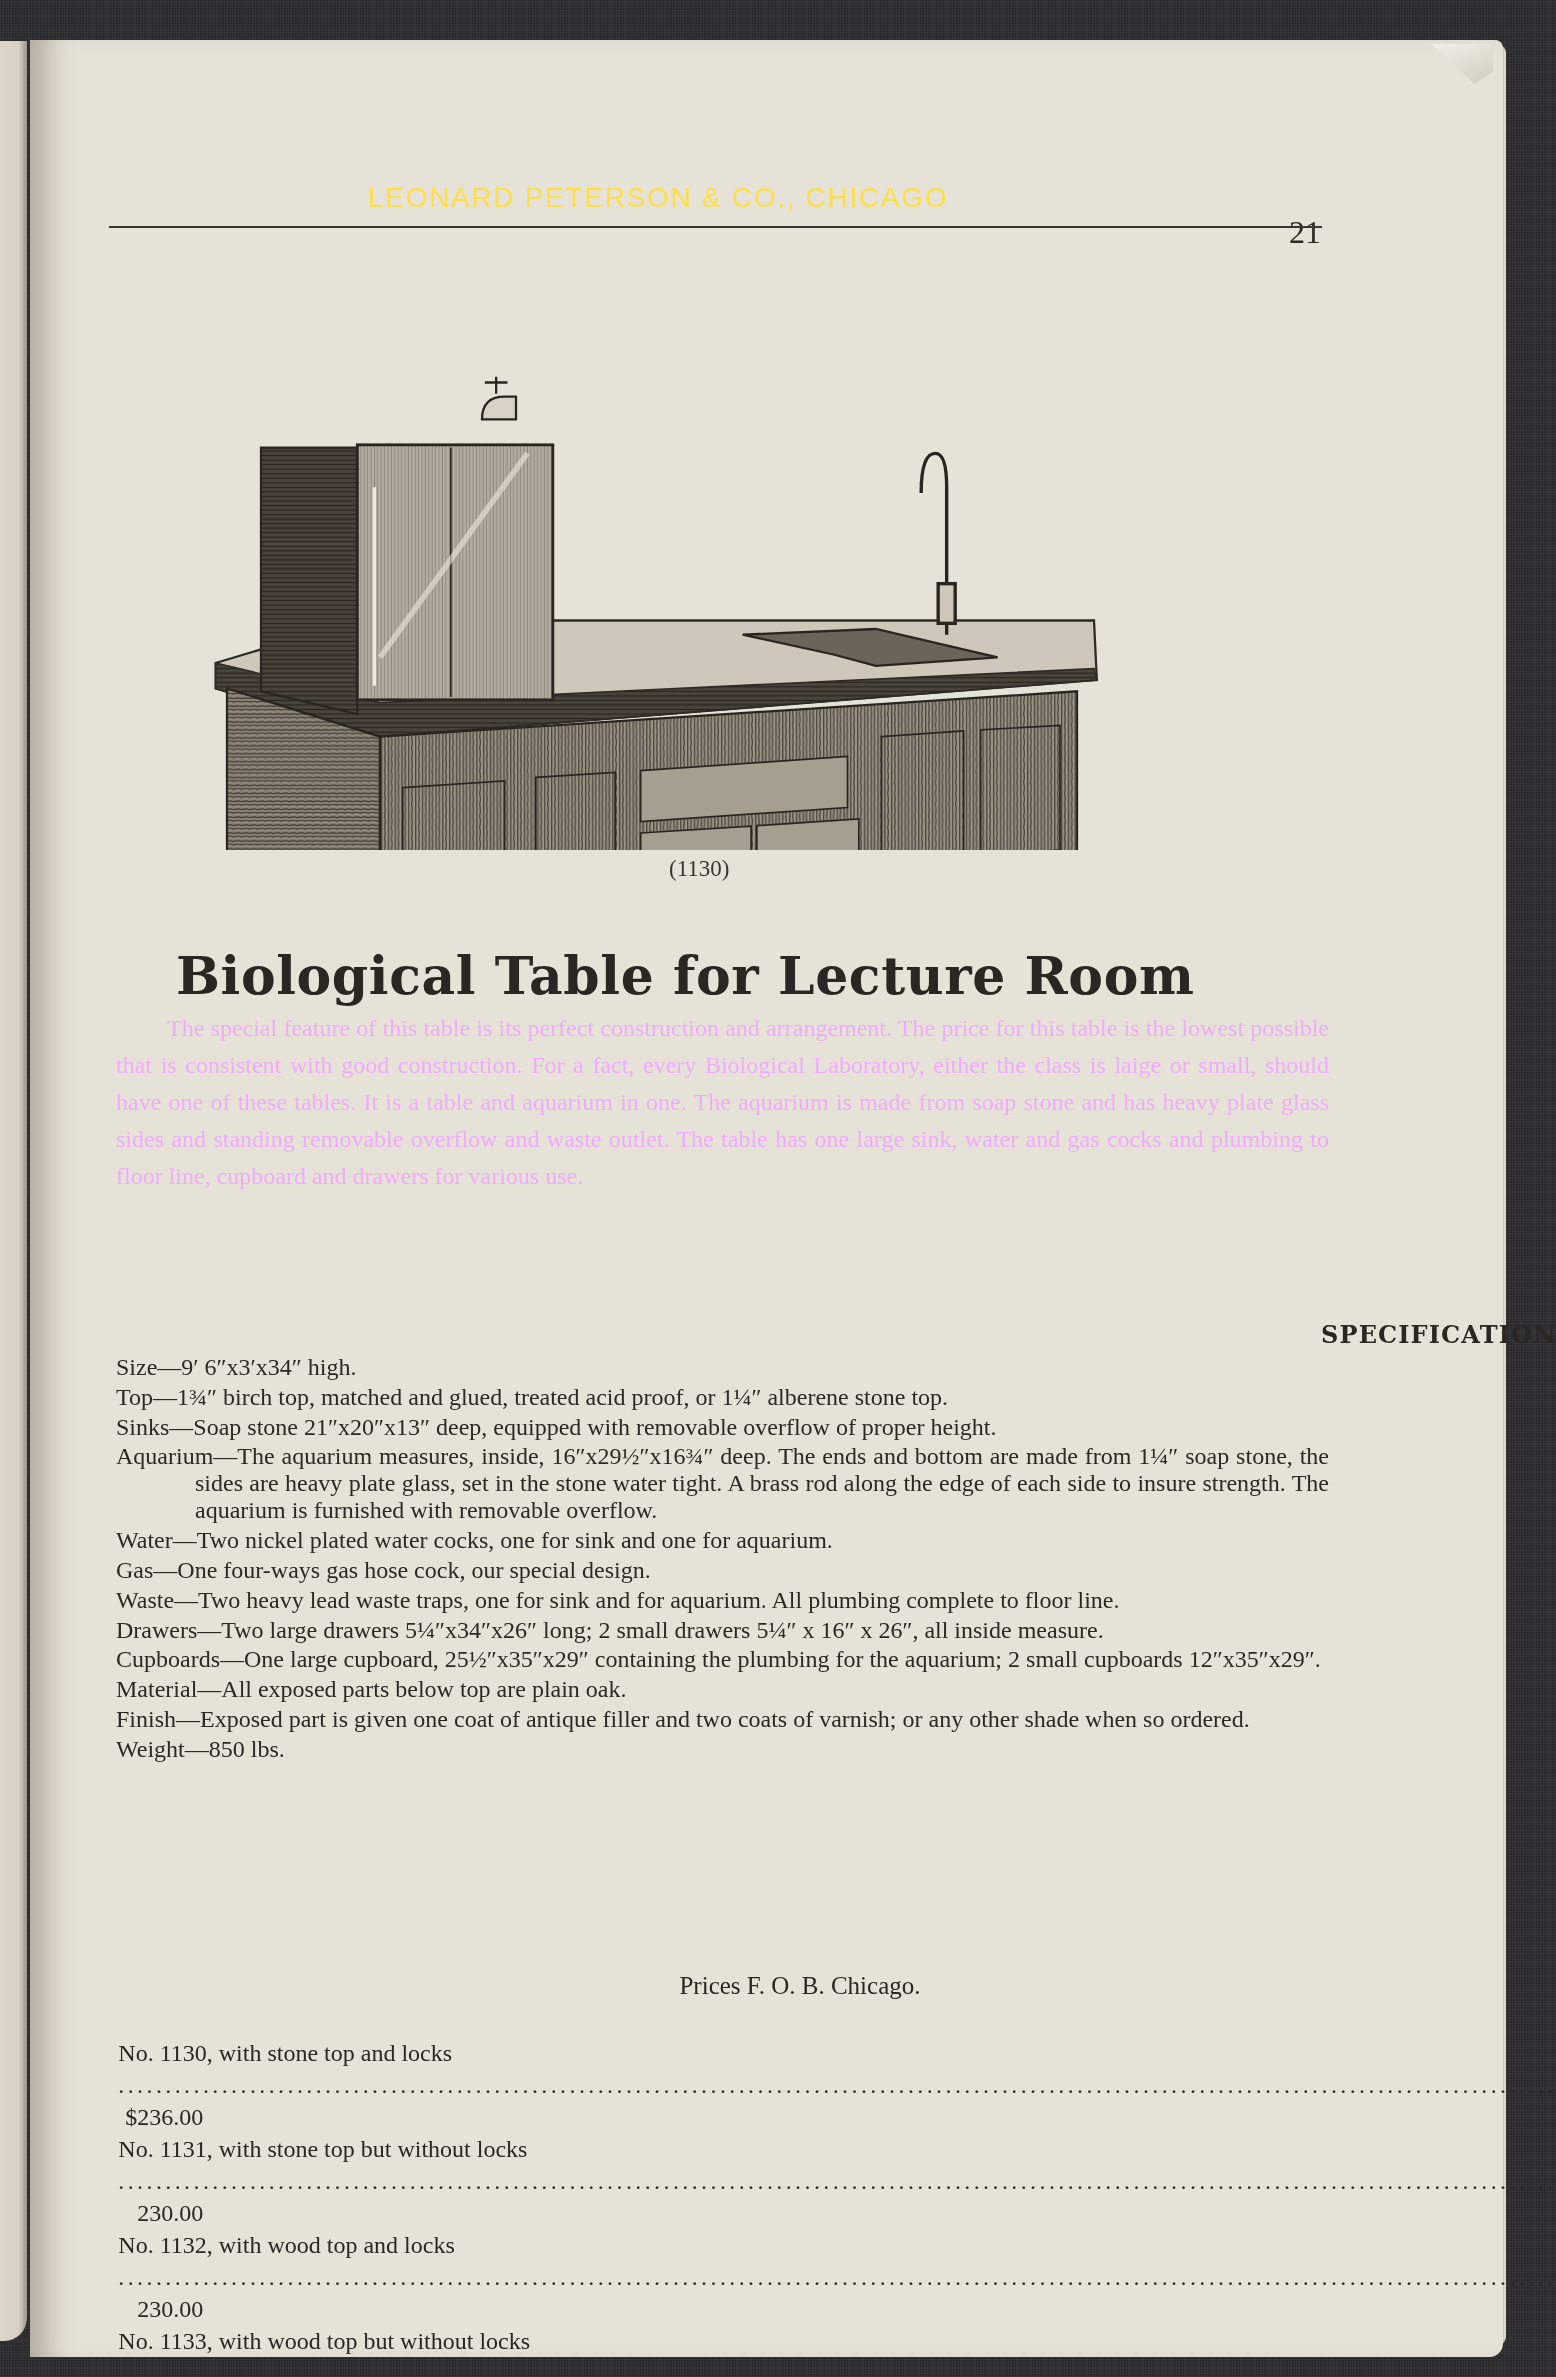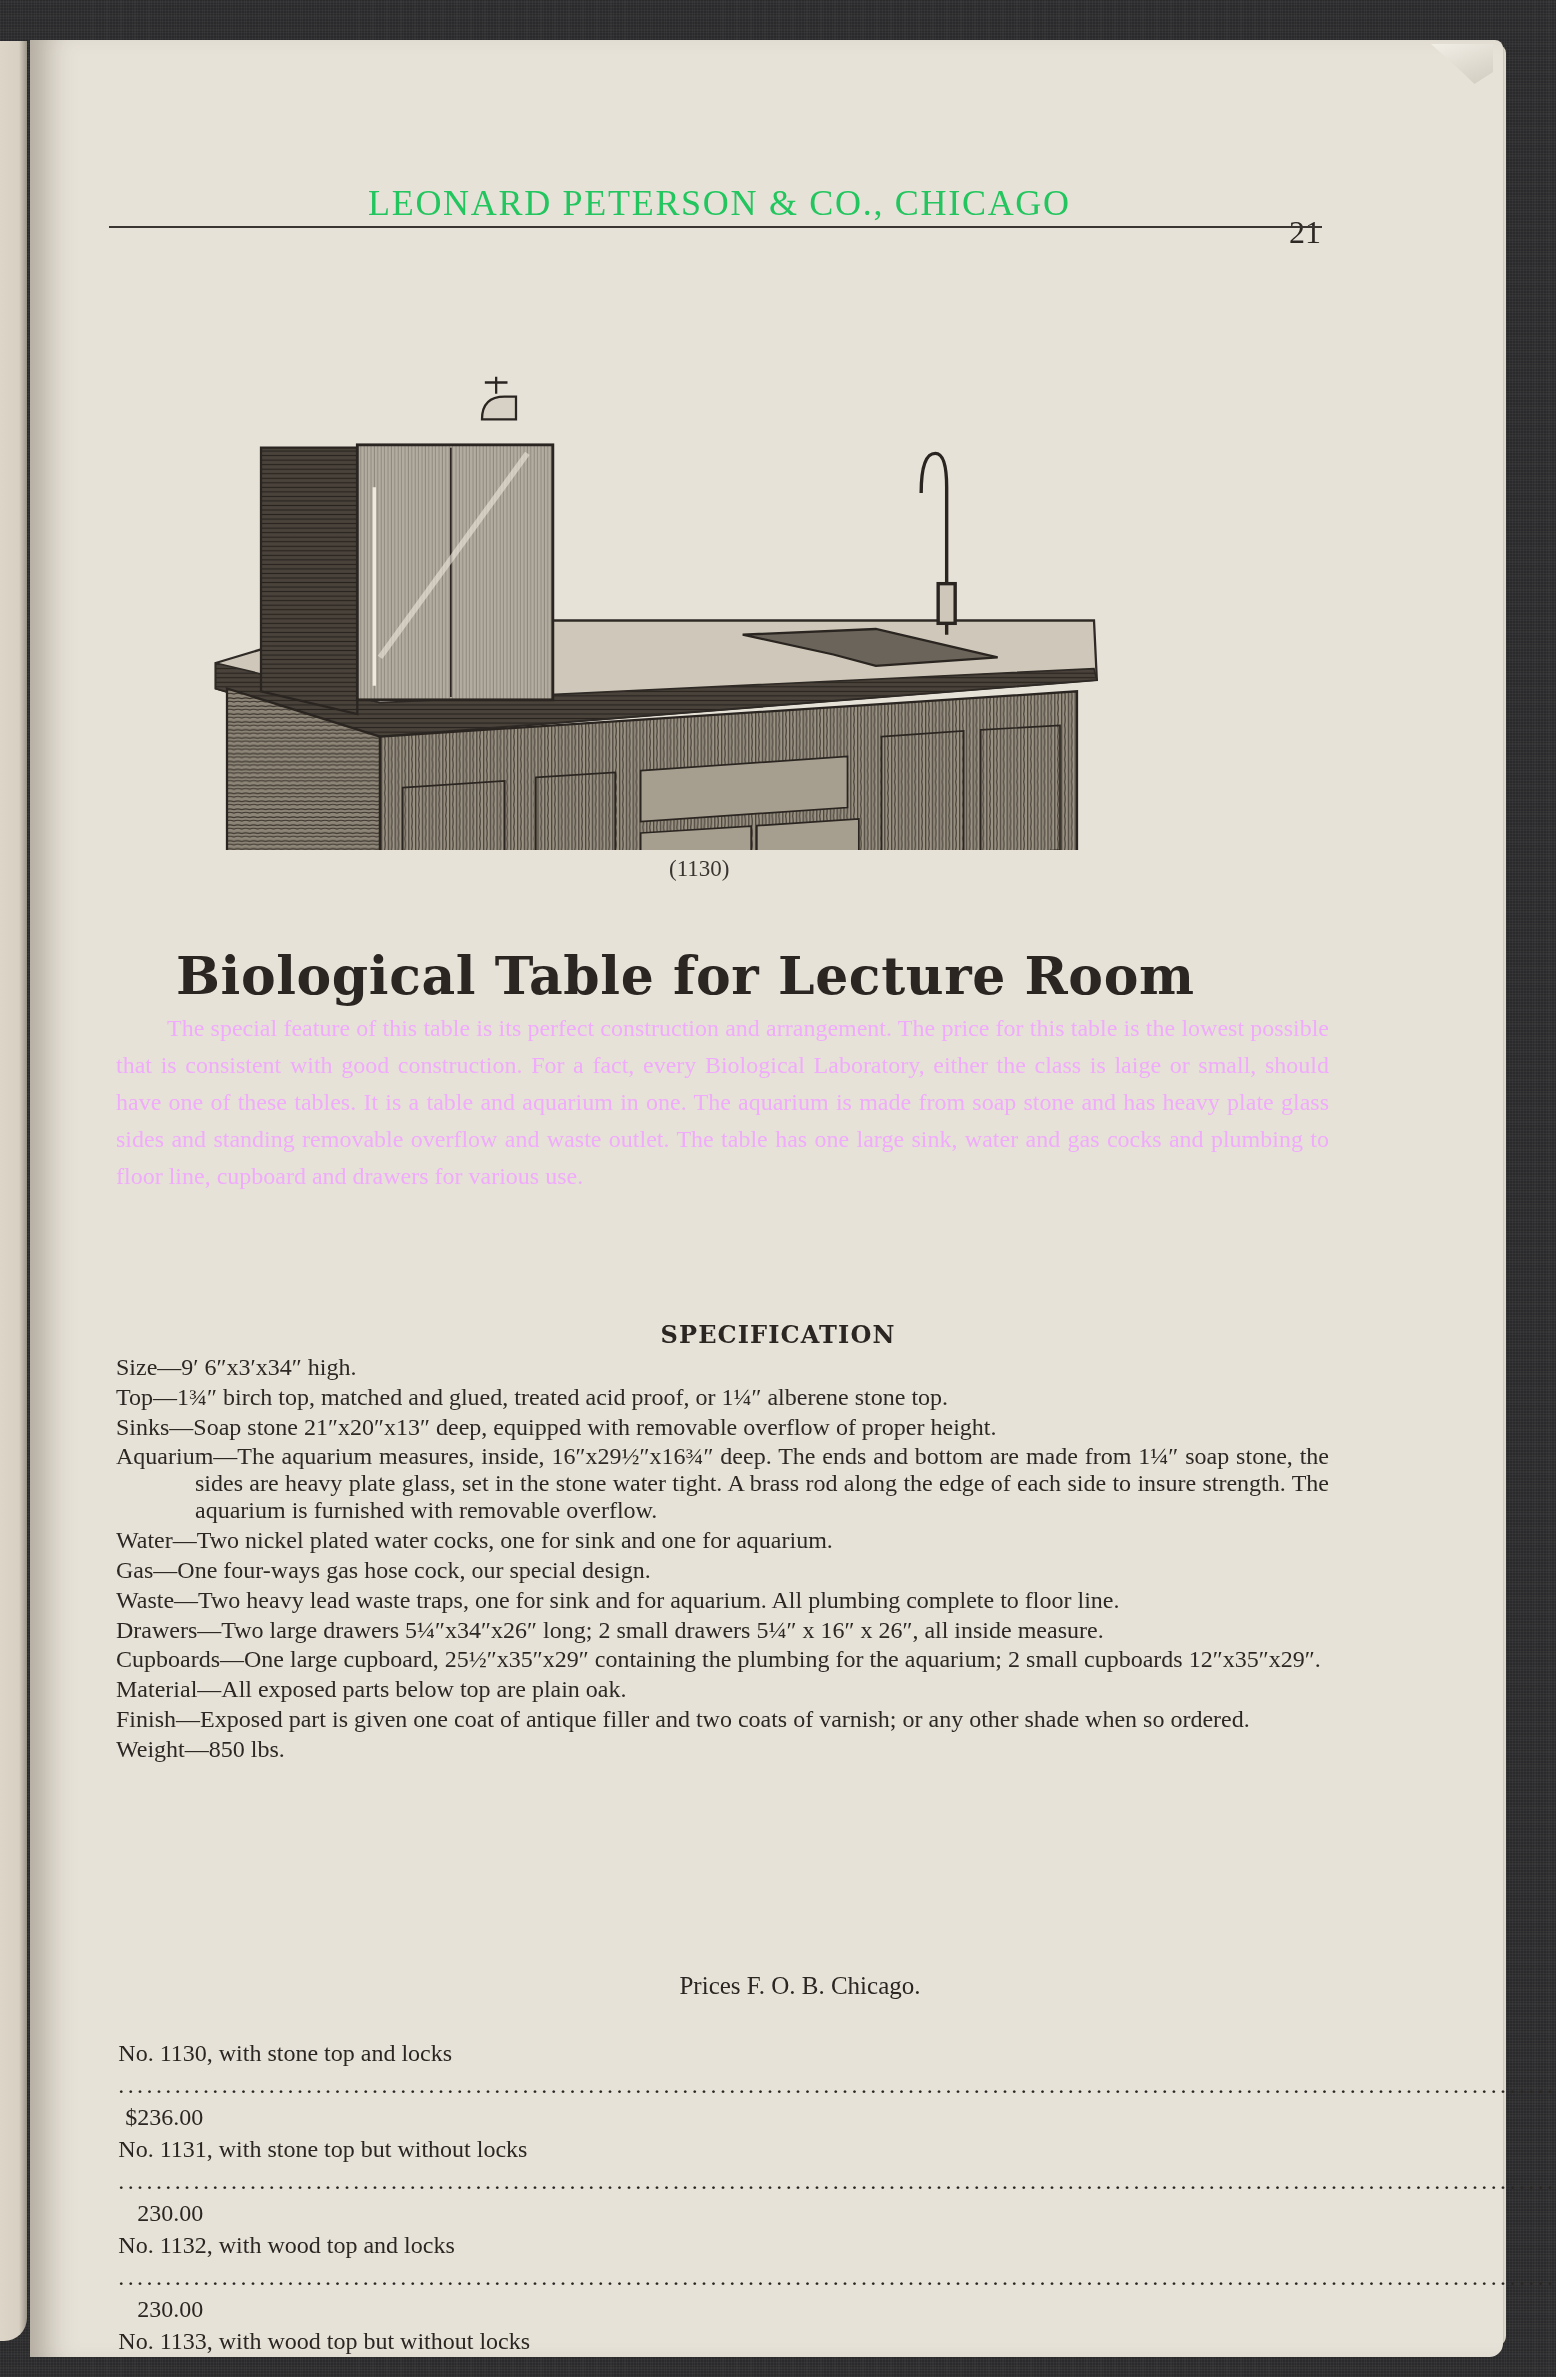--- a/index.html
+++ b/index.html
@@ -29,22 +29,22 @@
     border-top-right-radius:8px; border-bottom-right-radius:12.5px;
   }
   .corner-fold {
     position:absolute; left:1431px; top:44px; width:62px; height:40px;
     background:linear-gradient(160deg,#f3f0e8,#cfc9bd);
     clip-path:polygon(0 0,100% 0,100% 70%,70% 100%,50% 70%);
     opacity:.9;
   }
   .running-head {
     position:absolute; left:368px; top:182px;
-    font-family:Liberation Serif, serif; font-size:36px; letter-spacing:1.7px;
-    color:#22c55e;
+    font-family:Liberation Sans, sans-serif; font-size:28px; letter-spacing:1.7px;
+    color:#fde047;
   }
   .page-number {
     position:absolute; left:1289px; top:182px;
     font-family:"Liberation Serif", serif; font-size:32px; color:#2d2824;margin-top:32px;
   }
   .head-rule {
     position:absolute; left:109px; top:226px; width:1213px; height:2.3px;
     background:#3a3530;
   }
   .illustration {
@@ -58,21 +58,21 @@
     position:absolute; left:160px; top:929px;
     font-family:"DejaVu Serif", serif; font-weight:bold; font-size:52px;
     color:#2b2622; letter-spacing:0.6px;
   }
   .intro {
     position:absolute; left:116px; top:1010px; width:1213px;
     font-family:"Liberation Serif", serif; font-size:24px; line-height:37px;
     text-align:justify; text-indent:51px; color:#f0abfc;
   }
   .spec-heading {
-    position:absolute; left:0; width:1556px; top:1320px; text-align:center;
+    position:absolute; left:0; width:1556px; top:1320px; text-align:right;
     font-family:"DejaVu Serif", serif; font-weight:bold; font-size:24px; letter-spacing:1.1px;
   }
   .specs {
     position:absolute; left:116px; top:1354px; width:1213px;
     font-family:"Liberation Serif", serif; font-size:24px; line-height:27px; color:#2d2824;
   }
   .spec-item { margin-bottom:2.8px; padding-left:79px; text-indent:-79px; text-align:justify; }
   .prices-heading {
     position:absolute; left:0; width:1556px; top:1972px; text-align:center;
     font-family:"Liberation Serif", serif; font-size:25px;margin-left:22px;

